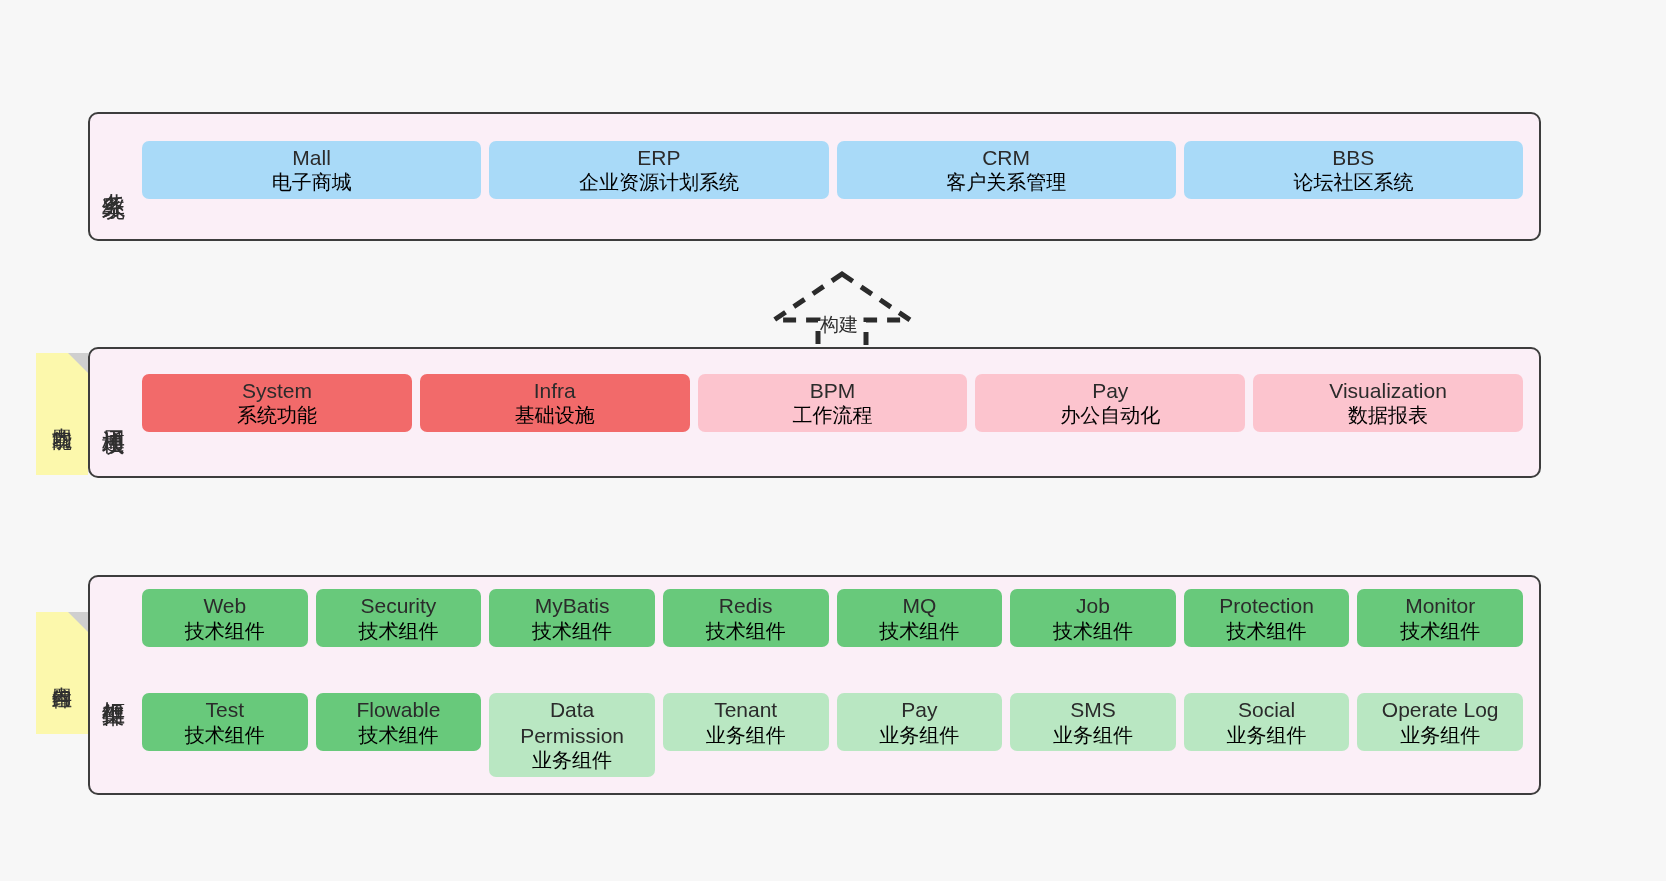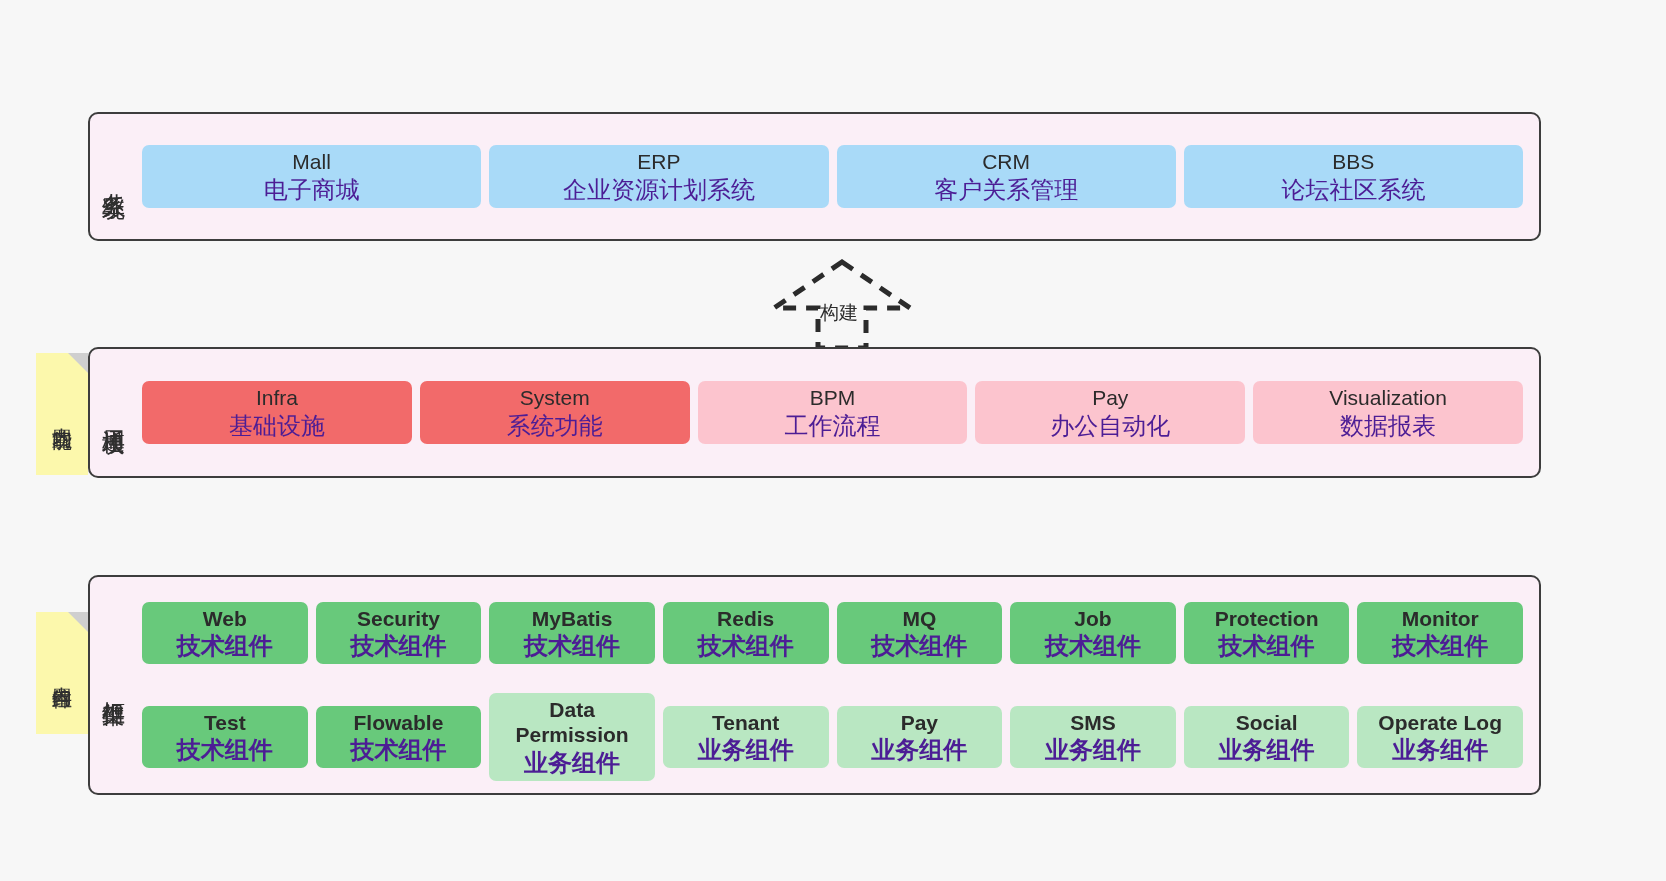--- a/index.html
+++ b/index.html
@@ -53,60 +53,60 @@
     display: flex;
     flex-direction: column;
     justify-content: center;
     gap: 16px;
     padding: 0 16px 0 6px;
   }
 
   .row {
     display: flex;
     gap: 8px;
-    align-items: center;
+    align-items: flex-start;
   }
 
   .cell {
     flex: 1 1 0;
     border-radius: 7px;
     display: flex;
     flex-direction: column;
     align-items: center;
     justify-content: center;
     text-align: center;
     line-height: 1.22;
     box-sizing: border-box;
     padding: 4px 6px;
   }
   .cell .t1 {
     font-size: 21px;
     color: #2b2b2b;
   }
   .cell .t2 {
-    font-size: 24px;
-    color: #4c1d95;
+    font-size: 20px;
+    color: #000000;
   }
 
   
   .c-blue       { background: #a9daf8; }
   .c-red        { background: #f26a6a; }
   .c-pink       { background: #fcc4ce; }
   .c-green      { background: #68c97b; }
   .c-lightgreen { background: #b9e7c2; }
 
   
   #layer-business  { left: 88px;  top: 112px; width: 1453px; height: 129px; }
   #layer-business .row  { height: 72px; }
 
   #layer-modules   { left: 88px;  top: 347px; width: 1453px; height: 131px; }
   #layer-modules .row   { height: 78px; }
 
   #layer-framework { left: 88px;  top: 575px; width: 1453px; height: 220px; }
-  #layer-framework .row { height: 88px; font-weight: bold; }
+  #layer-framework .row { height: 88px; }
 
   
   .note {
     position: absolute;
     width: 52px;
     background: #fcf8ac;
     font-size: 20px;
     line-height: 1.15;
     color: #2f2f2f;
     writing-mode: vertical-rl;
@@ -140,21 +140,21 @@
   .arrow-label {
     position: absolute;
     left: 58px;
     top: 42px;
     font-size: 19px;
     color: #2b2b2b;
     background: transparent;
     white-space: nowrap;
     user-select: none;
   }
-  #arrow-build     { left: 762px; top: 258px; font-family: Liberation Serif, serif; }
+  #arrow-build     { left: 762px; top: 270px; font-family: Liberation Serif, serif; }
   #arrow-implement { left: 777px; top: 492px; }
 </style>
 </head>
 <body>
 
 <div id="canvas">
 
   <div class="layer" id="layer-business">
     <div class="layer-title">业务系统</div>
     <div class="layer-body">
@@ -189,26 +189,26 @@
   <div class="note" id="note-features">
     <span class="fold"></span>
     <span>内置功能</span>
   </div>
 
   <div class="layer" id="layer-modules">
     <div class="layer-title">通用模块</div>
     <div class="layer-body">
       <div class="row">
         <div class="cell c-red">
+          <span class="t1">System</span>
+          <span class="t2">系统功能</span>
+        </div>
+        <div class="cell c-red">
           <span class="t1">Infra</span>
           <span class="t2">基础设施</span>
-        </div>
-        <div class="cell c-red">
-          <span class="t1">System</span>
-          <span class="t2">系统功能</span>
         </div>
         <div class="cell c-pink">
           <span class="t1">BPM</span>
           <span class="t2">工作流程</span>
         </div>
         <div class="cell c-pink">
           <span class="t1">Pay</span>
           <span class="t2">办公自动化</span>
         </div>
         <div class="cell c-pink">

